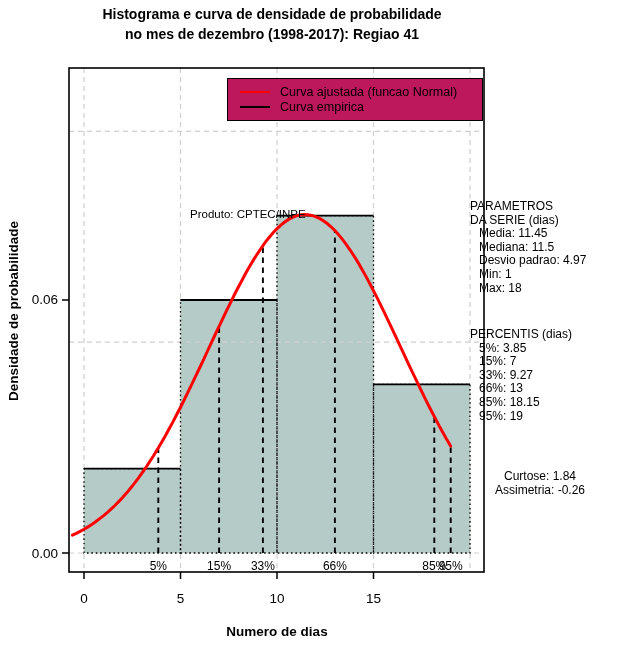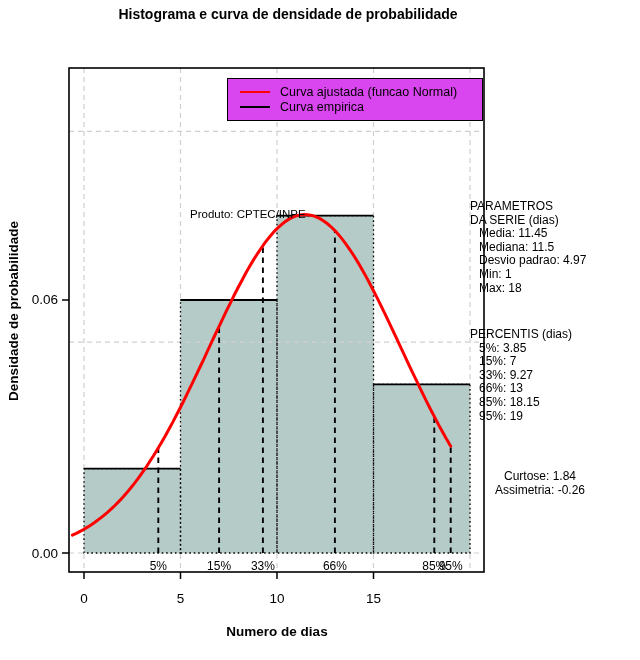--- a/index.html
+++ b/index.html
@@ -1,19 +1,19 @@
 <!DOCTYPE html>
 <html><head>
 <meta charset="utf-8">
 <style>
   html,body{margin:0;padding:0;background:#ffffff;}
   body{width:640px;height:660px;position:relative;font-family:"Liberation Sans",sans-serif;color:#000;}
   .abs{position:absolute;}
-  #title-block{top:4px;left:48px;width:480px;text-align:center;font-weight:bold;font-size:14px;line-height:20px;}
-  #legend-box{left:227px;top:78px;width:256px;height:43px;border:1.6px solid #000;background:#d946ef;box-sizing:border-box;padding-top:5px;}
+  #title-block{top:4px;left:32px;width:480px;text-align:center;font-weight:bold;font-size:14px;line-height:20px;}
+  #legend-box{left:227px;top:78px;width:256px;height:43px;border:1.6px solid #000;background:#be185d;box-sizing:border-box;padding-top:5px;}
   .legend-row{display:flex;align-items:center;height:15px;padding-left:12px;}
   .legend-line{width:30px;height:0;border-top:2.6px solid #000;margin-right:10px;flex:none;}
   .legend-label{font-size:12.5px;white-space:nowrap;}
   #produto-note{left:190px;top:176px;font-size:11.5px;margin-top:32px;}
   #ylab{left:-136px;top:303px;width:300px;height:16px;text-align:center;font-weight:bold;font-size:13.5px;transform:rotate(-90deg);}
   #xlab{left:69px;top:624px;width:416px;text-align:center;font-weight:bold;font-size:13.5px;}
   .stats{left:470px;width:186px;font-size:12px;line-height:13.6px;}
   #parametros-block{top:200px;}
   #percentis-block{top:328px;}
   .stat-items{padding-left:9px;}
@@ -68,20 +68,21 @@
     <line x1="373.5" y1="572" x2="373.5" y2="579" stroke="#000" stroke-width="1.5"></line>
     <text x="373.5" y="603" text-anchor="middle" font-size="13.5px">15</text>
     <line x1="62" y1="553" x2="69" y2="553" stroke="#000" stroke-width="1.5"></line>
     <text x="58" y="557.5" text-anchor="end" font-size="13.5px">0.00</text>
     <line x1="62" y1="299.99800000000005" x2="69" y2="299.99800000000005" stroke="#000" stroke-width="1.5"></line>
     <text x="58" y="304.49800000000005" text-anchor="end" font-size="13.5px">0.06</text>
   </svg>
 
 <div id="title-block" class="abs">
   <div>Histograma e curva de densidade de probabilidade</div>
+  <div>no mes de dezembro (1998-2017): Regiao 41</div>
 </div>
 
 <div id="legend-box" class="abs">
   <div class="legend-row">
     <span class="legend-line" style="border-top-color:#ff0000;"></span>
     <span class="legend-label">Curva ajustada (funcao Normal)</span>
   </div>
   <div class="legend-row">
     <span class="legend-line" style="border-top-color:#000000;"></span>
     <span class="legend-label">Curva empirica</span>

